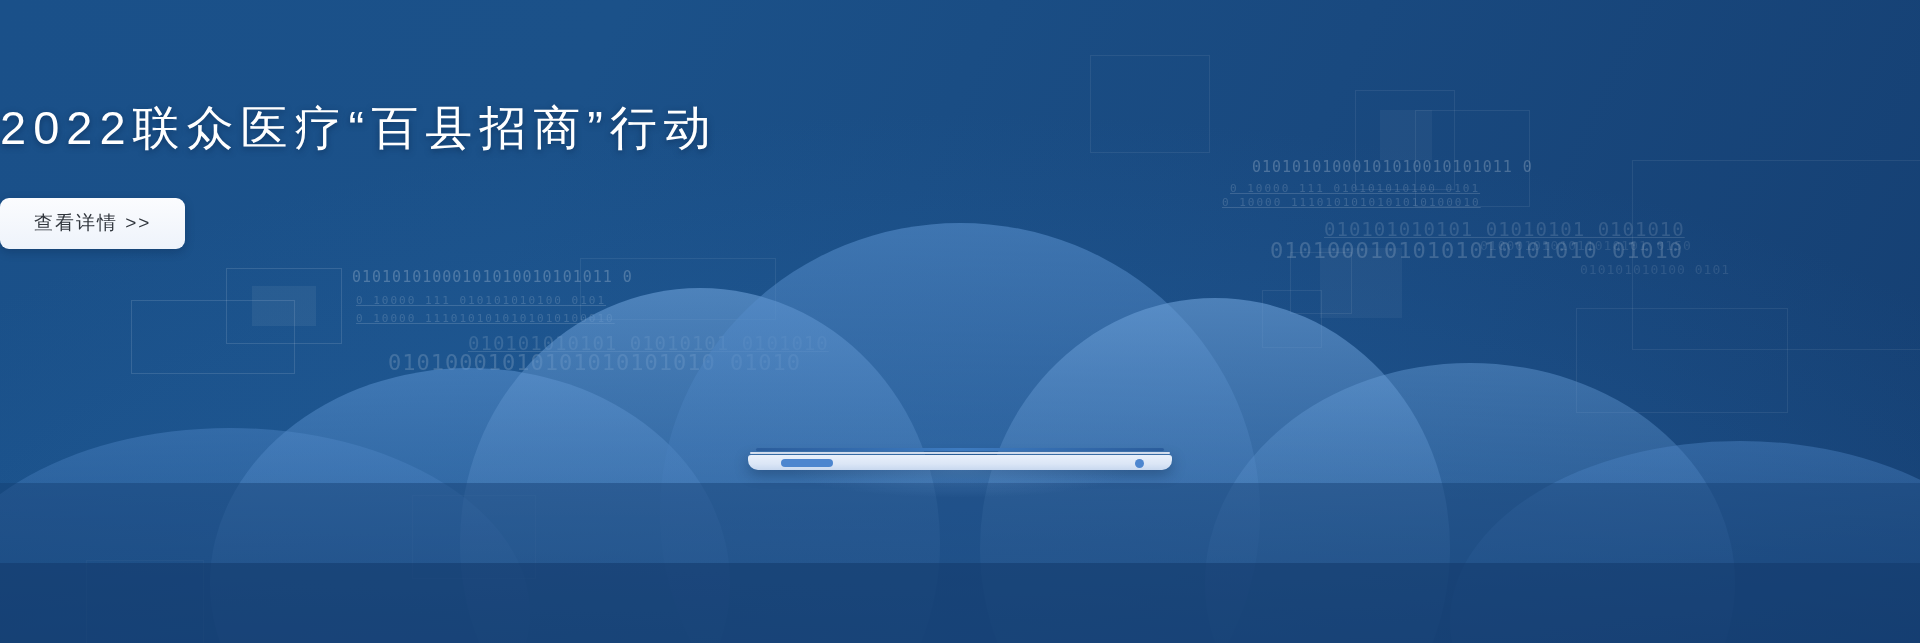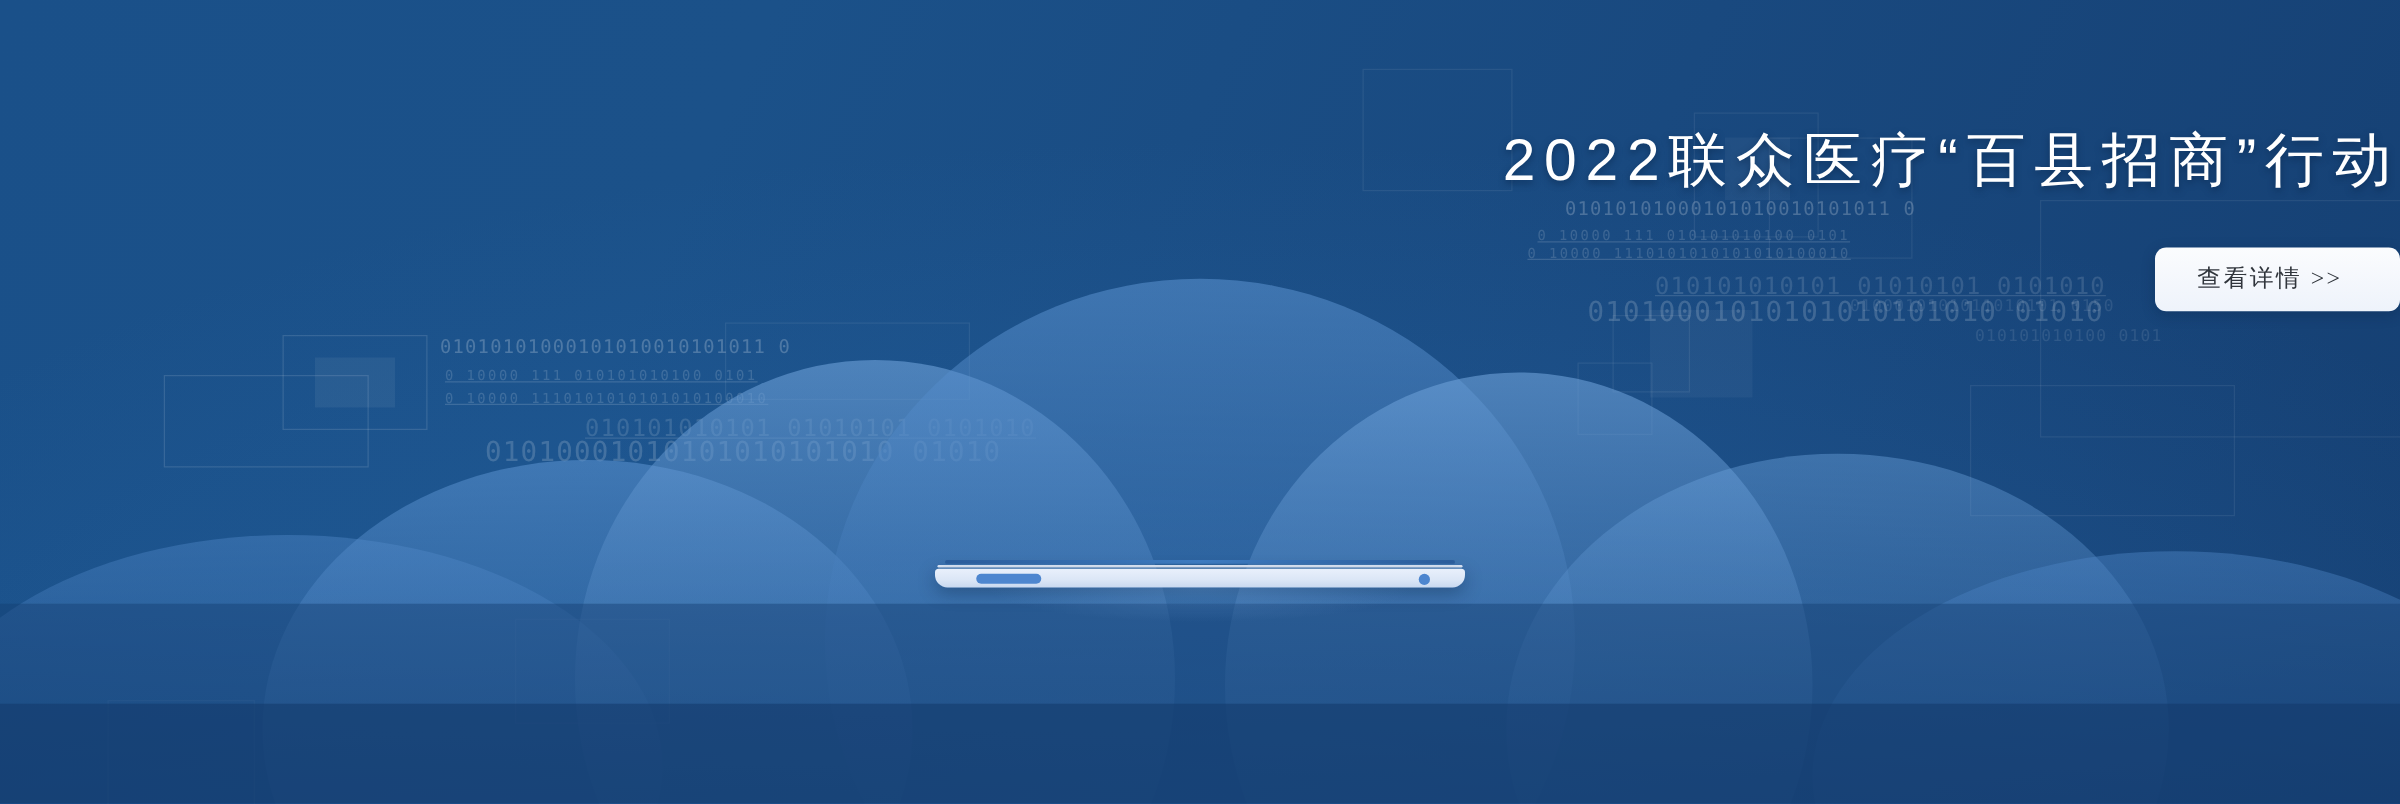--- a/index.html
+++ b/index.html
@@ -55,21 +55,21 @@
   .binary.b3{ font-size:19px; color:rgba(255,255,255,0.13);text-decoration:underline; }
   .binary.b4{ font-size:22px; color:rgba(255,255,255,0.17); }
   .binary.b5{ font-size:13px; color:rgba(255,255,255,0.10); }
 
   
   .content{
     position:absolute;
     inset:0;
     display:flex;
     flex-direction:column;
-    align-items:flex-end;
+    align-items:flex-start;
     z-index:5;
   }
 
   .title{
     margin-top:102px;
     font-size:47px;
     line-height:1.1;
     color:#ffffff;
     letter-spacing:7px;
     font-weight:400;
@@ -88,24 +88,24 @@
   }
 
   .cta{
     margin-top:44px;
     background:linear-gradient(180deg,#fbfcfe 0%,#eef3fb 100%);
     color:#30353c;
     font-size:19px;
     letter-spacing:2px;
     border:none;
     border-radius:9px;
-    padding:12px 46px 13px 34px;
+    padding:12px 34px 13px 34px;
     cursor:pointer;
     box-shadow:0 3px 10px rgba(6,30,62,0.28);
-    font-family:Liberation Serif, serif;
+    font-family:Liberation Sans, sans-serif;
     white-space:nowrap;
   }
 
   
   .device{
     position:absolute;
     left:50%;
     transform:translateX(-50%);
     top:448px;
     width:424px;

